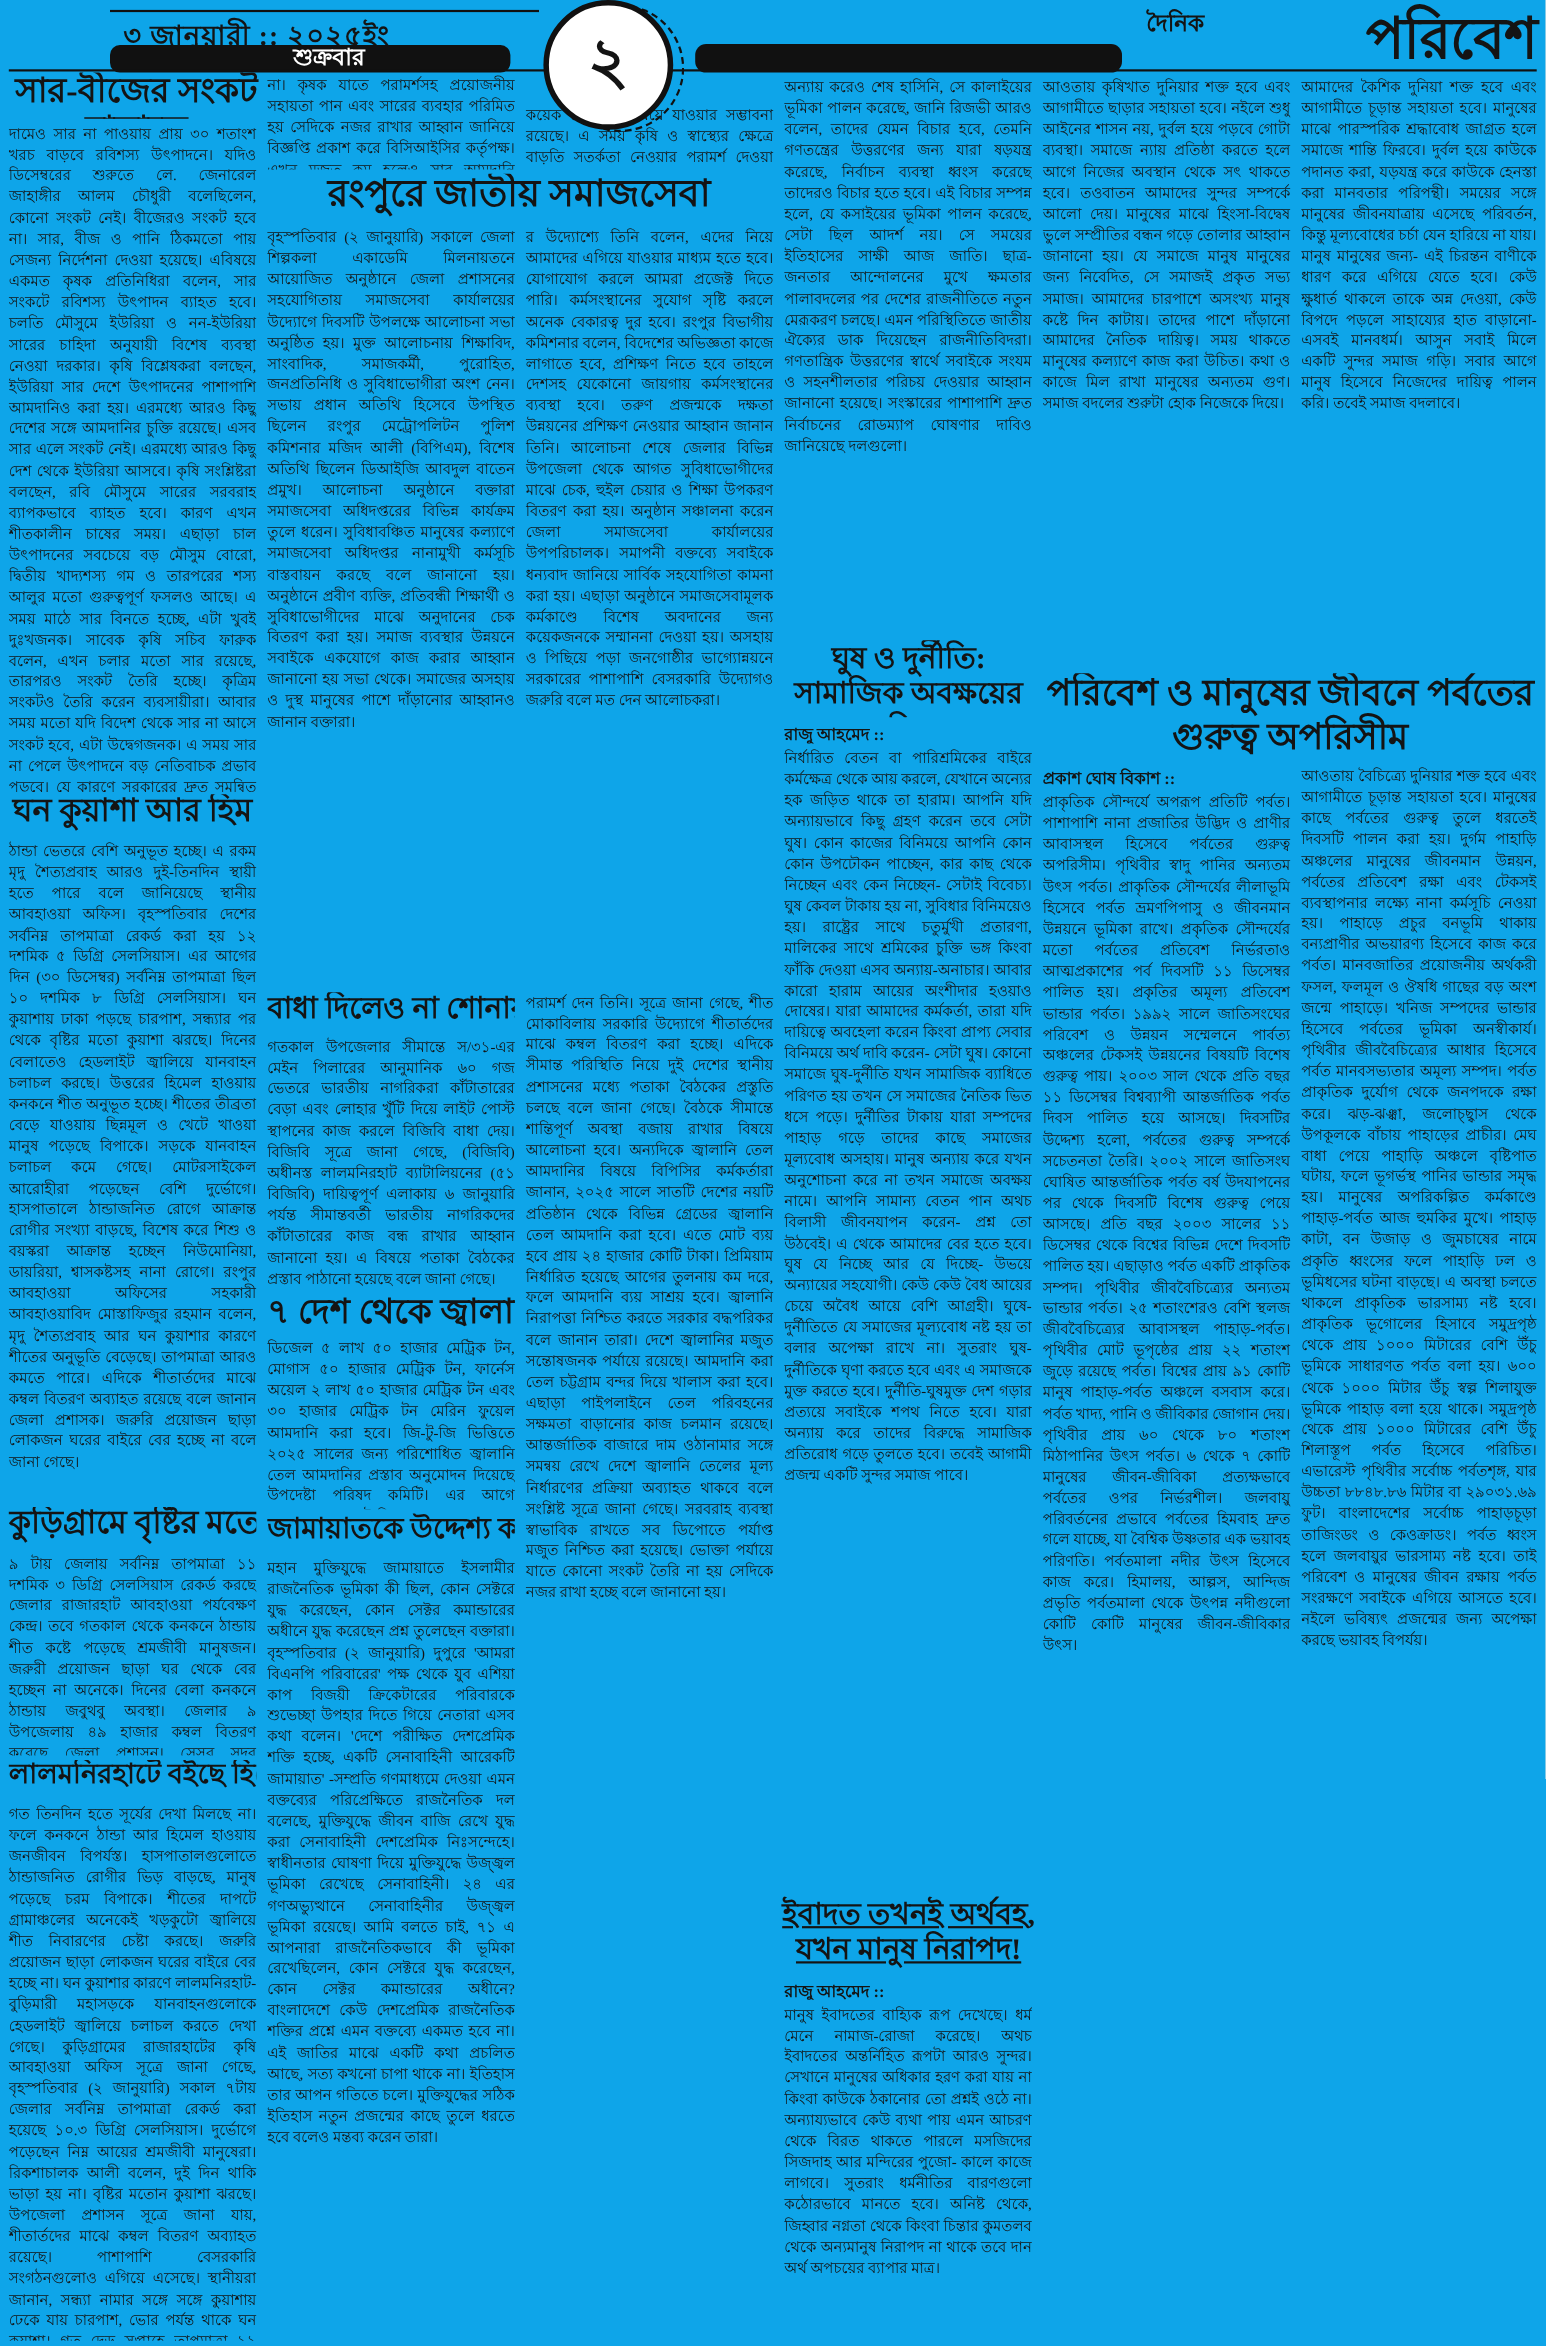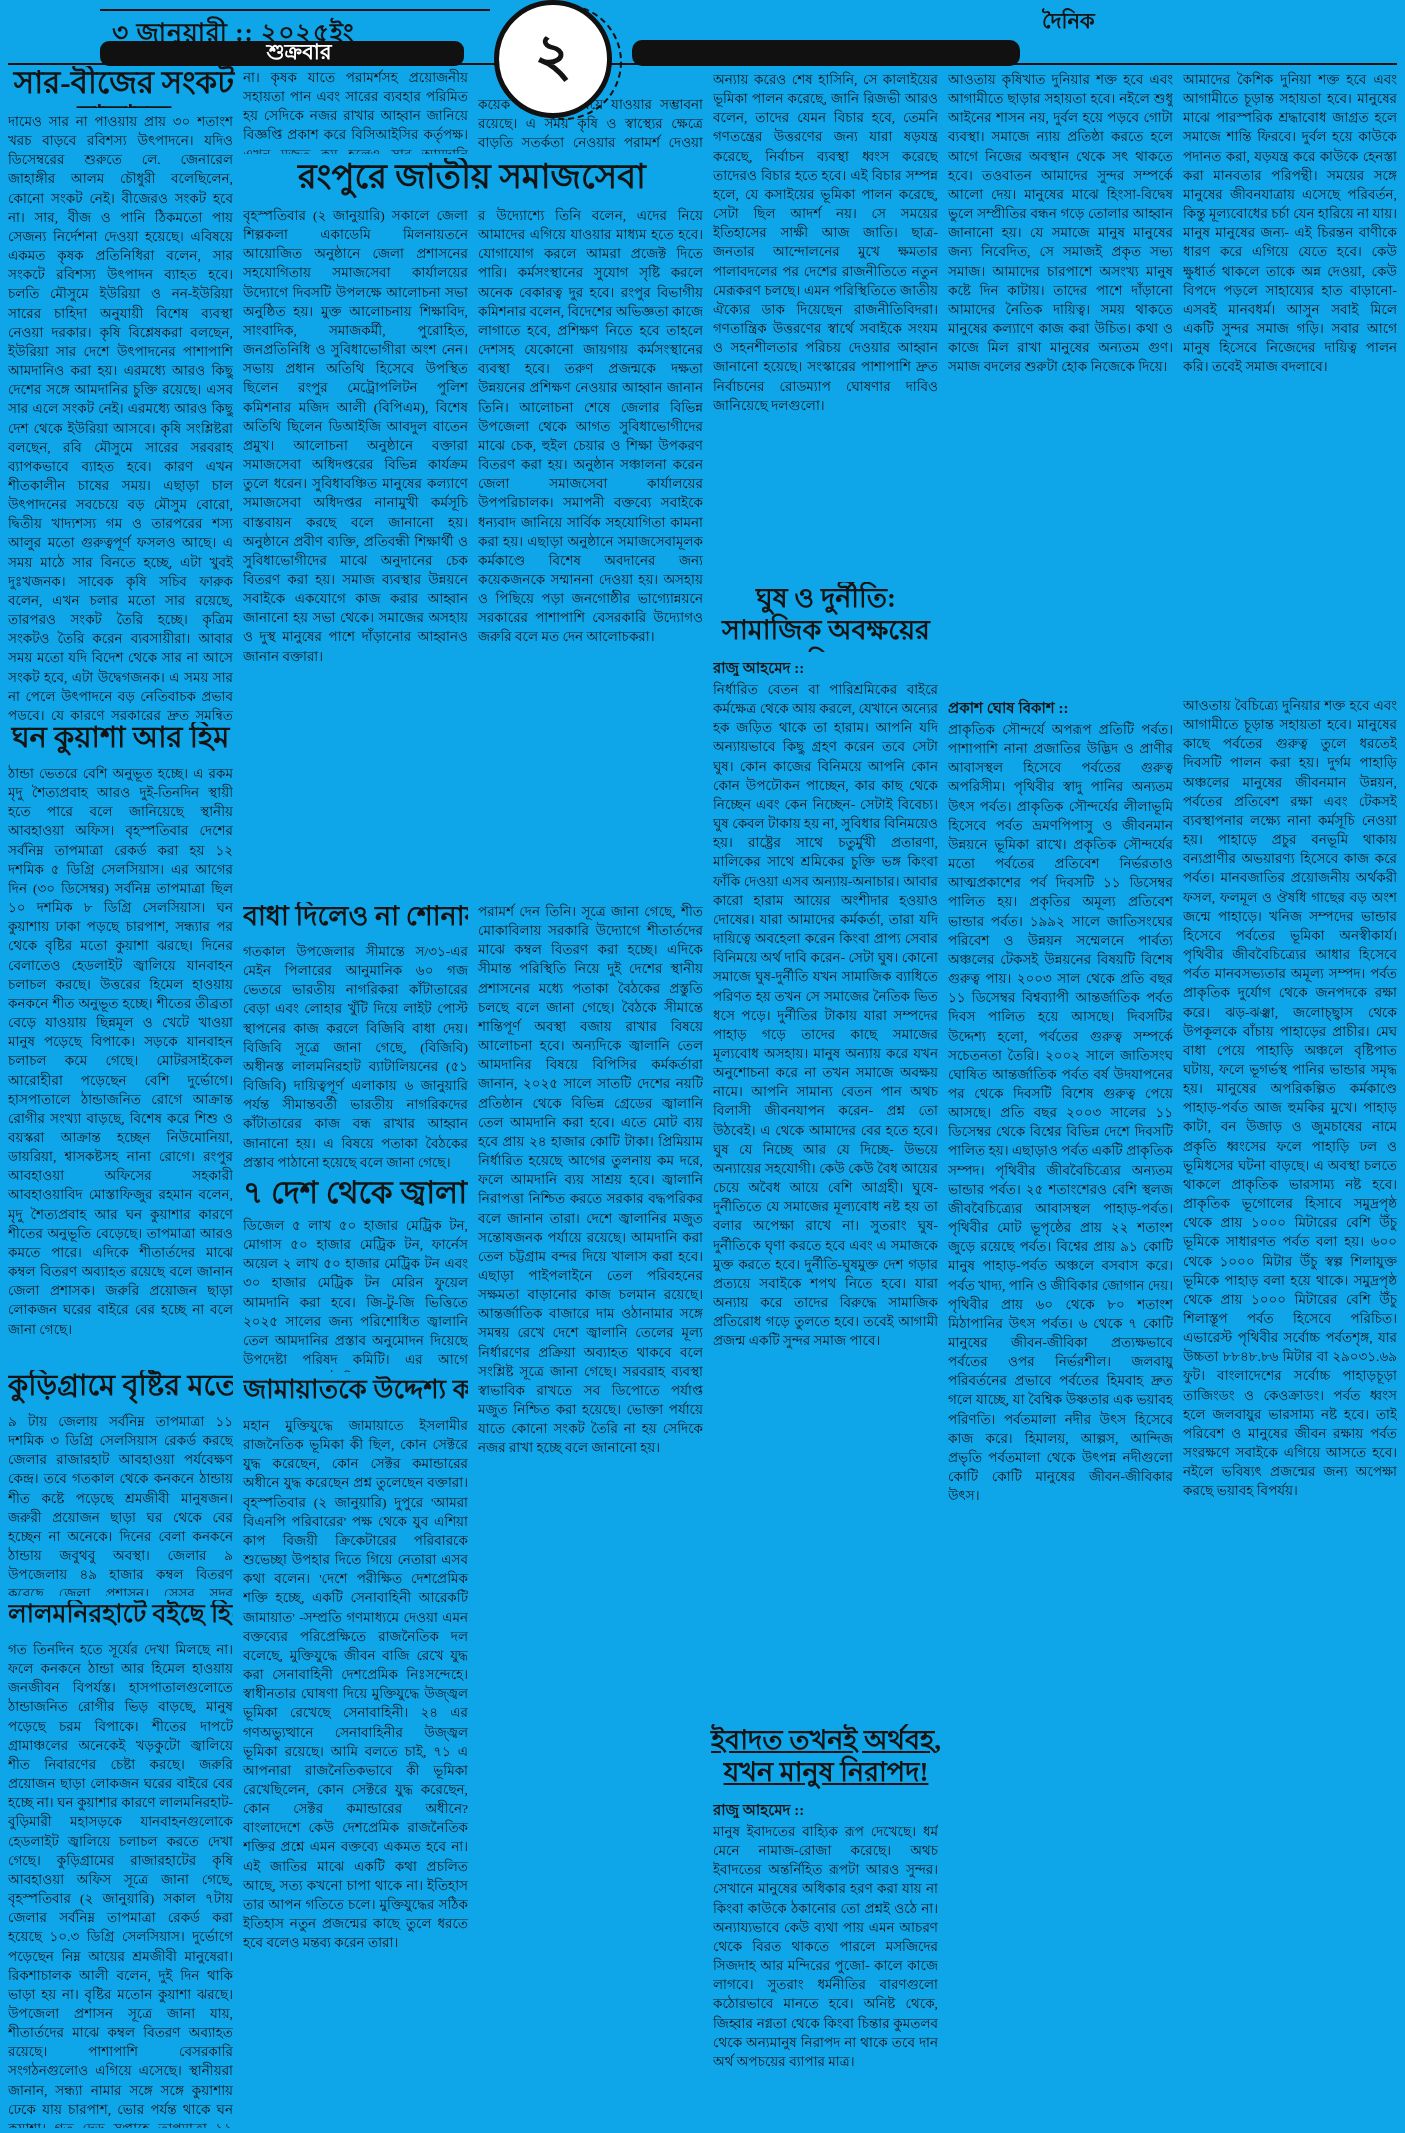--- a/index.html
+++ b/index.html
@@ -35,20 +35,21 @@
   <div class="abs day-box" style="left:100px;top:41px;width:330px;height:25px;padding-left:34px;">
     <span>শুক্রবার</span>
   </div>
   <div class="abs rule" style="left:8px;top:63px;width:1389px;height:2px;"></div>
   <div class="abs page-badge-ring" style="left:506px;top:4px;width:112px;height:112px;"></div>
   <div class="abs page-badge" style="left:494px;top:0px;width:108px;height:108px;">
     <span>২</span>
   </div>
   <div class="abs black-bar" style="left:632px;top:40px;width:388px;height:26px;"></div>
   <div class="abs masthead-small" style="left:1042px;top:5px;">দৈনিক</div>
+  <div class="abs masthead-main" style="left:1040px;top:10px;width:357px;text-align:right;">পরিবেশ</div>
 
   <div class="col-block headline-xl" style="left:5px;top:66px;width:238px;height:42px;">সার-বীজের সংকট বাড়াতে</div>
   <div class="col-block body-text" style="left:8px;top:112px;width:225px;height:608px;">দামেও সার না পাওয়ায় প্রায় ৩০ শতাংশ খরচ বাড়বে রবিশস্য উৎপাদনে। যদিও ডিসেম্বরের শুরুতে লে. জেনারেল জাহাঙ্গীর আলম চৌধুরী বলেছিলেন, কোনো সংকট নেই। বীজেরও সংকট হবে না। সার, বীজ ও পানি ঠিকমতো পায় সেজন্য নির্দেশনা দেওয়া হয়েছে। এবিষয়ে একমত কৃষক প্রতিনিধিরা বলেন, সার সংকটে রবিশস্য উৎপাদন ব্যাহত হবে। চলতি মৌসুমে ইউরিয়া ও নন-ইউরিয়া সারের চাহিদা অনুযায়ী বিশেষ ব্যবস্থা নেওয়া দরকার। কৃষি বিশ্লেষকরা বলছেন, ইউরিয়া সার দেশে উৎপাদনের পাশাপাশি আমদানিও করা হয়। এরমধ্যে আরও কিছু দেশের সঙ্গে আমদানির চুক্তি রয়েছে। এসব সার এলে সংকট নেই। এরমধ্যে আরও কিছু দেশ থেকে ইউরিয়া আসবে। কৃষি সংশ্লিষ্টরা বলছেন, রবি মৌসুমে সারের সরবরাহ ব্যাপকভাবে ব্যাহত হবে। কারণ এখন শীতকালীন চাষের সময়। এছাড়া চাল উৎপাদনের সবচেয়ে বড় মৌসুম বোরো, দ্বিতীয় খাদ্যশস্য গম ও তারপরের শস্য আলুর মতো গুরুত্বপূর্ণ ফসলও আছে। এ সময় মাঠে সার বিনতে হচ্ছে, এটা খুবই দুঃখজনক। সাবেক কৃষি সচিব ফারুক বলেন, এখন চলার মতো সার রয়েছে, তারপরও সংকট তৈরি হচ্ছে। কৃত্রিম সংকটও তৈরি করেন ব্যবসায়ীরা। আবার সময় মতো যদি বিদেশ থেকে সার না আসে সংকট হবে, এটা উদ্বেগজনক। এ সময় সার না পেলে উৎপাদনে বড় নেতিবাচক প্রভাব পড়বে। যে কারণে সরকারের দ্রুত সমন্বিত ব্যবস্থা নেওয়া উচিত।</div>
 
   <div class="col-block headline-lg" style="left:8px;top:722px;width:225px;height:38px;">ঘন কুয়াশা আর হিম</div>
   <div class="col-block body-text" style="left:8px;top:764px;width:225px;height:602px;">ঠান্ডা ভেতরে বেশি অনুভূত হচ্ছে। এ রকম মৃদু শৈত্যপ্রবাহ আরও দুই-তিনদিন স্থায়ী হতে পারে বলে জানিয়েছে স্থানীয় আবহাওয়া অফিস। বৃহস্পতিবার দেশের সর্বনিম্ন তাপমাত্রা রেকর্ড করা হয় ১২ দশমিক ৫ ডিগ্রি সেলসিয়াস। এর আগের দিন (৩০ ডিসেম্বর) সর্বনিম্ন তাপমাত্রা ছিল ১০ দশমিক ৮ ডিগ্রি সেলসিয়াস। ঘন কুয়াশায় ঢাকা পড়ছে চারপাশ, সন্ধ্যার পর থেকে বৃষ্টির মতো কুয়াশা ঝরছে। দিনের বেলাতেও হেডলাইট জ্বালিয়ে যানবাহন চলাচল করছে। উত্তরের হিমেল হাওয়ায় কনকনে শীত অনুভূত হচ্ছে। শীতের তীব্রতা বেড়ে যাওয়ায় ছিন্নমূল ও খেটে খাওয়া মানুষ পড়েছে বিপাকে। সড়কে যানবাহন চলাচল কমে গেছে। মোটরসাইকেল আরোহীরা পড়েছেন বেশি দুর্ভোগে। হাসপাতালে ঠান্ডাজনিত রোগে আক্রান্ত রোগীর সংখ্যা বাড়ছে, বিশেষ করে শিশু ও বয়স্করা আক্রান্ত হচ্ছেন নিউমোনিয়া, ডায়রিয়া, শ্বাসকষ্টসহ নানা রোগে। রংপুর আবহাওয়া অফিসের সহকারী আবহাওয়াবিদ মোস্তাফিজুর রহমান বলেন, মৃদু শৈত্যপ্রবাহ আর ঘন কুয়াশার কারণে শীতের অনুভূতি বেড়েছে। তাপমাত্রা আরও কমতে পারে। এদিকে শীতার্তদের মাঝে কম্বল বিতরণ অব্যাহত রয়েছে বলে জানান জেলা প্রশাসক। জরুরি প্রয়োজন ছাড়া লোকজন ঘরের বাইরে বের হচ্ছে না বলে জানা গেছে।</div>
 
   <div class="col-block headline-lg" style="left:8px;top:1370px;width:225px;height:38px;">কুড়িগ্রামে বৃষ্টির মতো</div>
   <div class="col-block body-text" style="left:8px;top:1412px;width:225px;height:184px;">৯ টায় জেলায় সর্বনিম্ন তাপমাত্রা ১১ দশমিক ৩ ডিগ্রি সেলসিয়াস রেকর্ড করছে জেলার রাজারহাট আবহাওয়া পর্যবেক্ষণ কেন্দ্র। তবে গতকাল থেকে কনকনে ঠান্ডায় শীত কষ্টে পড়েছে শ্রমজীবী মানুষজন। জরুরী প্রয়োজন ছাড়া ঘর থেকে বের হচ্ছেন না অনেকে। দিনের বেলা কনকনে ঠান্ডায় জবুথবু অবস্থা। জেলার ৯ উপজেলায় ৪৯ হাজার কম্বল বিতরণ করেছে জেলা প্রশাসন। সেসব সদর উপজেলার যাত্রাপুর এলাকায় বিতরণ করা হয়।</div>
 
@@ -79,17 +80,18 @@
   <div class="col-block byline" style="left:713px;top:656px;width:225px;height:20px;">রাজু আহমেদ ::</div>
   <div class="col-block body-text" style="left:713px;top:680px;width:225px;height:1040px;">নির্ধারিত বেতন বা পারিশ্রমিকের বাইরে কর্মক্ষেত্র থেকে আয় করলে, যেখানে অন্যের হক জড়িত থাকে তা হারাম। আপনি যদি অন্যায়ভাবে কিছু গ্রহণ করেন তবে সেটা ঘুষ। কোন কাজের বিনিময়ে আপনি কোন কোন উপঢৌকন পাচ্ছেন, কার কাছ থেকে নিচ্ছেন এবং কেন নিচ্ছেন- সেটাই বিবেচ্য। ঘুষ কেবল টাকায় হয় না, সুবিধার বিনিময়েও হয়। রাষ্ট্রের সাথে চতুর্মুখী প্রতারণা, মালিকের সাথে শ্রমিকের চুক্তি ভঙ্গ কিংবা ফাঁকি দেওয়া এসব অন্যায়-অনাচার। আবার কারো হারাম আয়ের অংশীদার হওয়াও দোষের। যারা আমাদের কর্মকর্তা, তারা যদি দায়িত্বে অবহেলা করেন কিংবা প্রাপ্য সেবার বিনিময়ে অর্থ দাবি করেন- সেটা ঘুষ। কোনো সমাজে ঘুষ-দুর্নীতি যখন সামাজিক ব্যাধিতে পরিণত হয় তখন সে সমাজের নৈতিক ভিত ধসে পড়ে। দুর্নীতির টাকায় যারা সম্পদের পাহাড় গড়ে তাদের কাছে সমাজের মূল্যবোধ অসহায়। মানুষ অন্যায় করে যখন অনুশোচনা করে না তখন সমাজে অবক্ষয় নামে। আপনি সামান্য বেতন পান অথচ বিলাসী জীবনযাপন করেন- প্রশ্ন তো উঠবেই। এ থেকে আমাদের বের হতে হবে। ঘুষ যে নিচ্ছে আর যে দিচ্ছে- উভয়ে অন্যায়ের সহযোগী। কেউ কেউ বৈধ আয়ের চেয়ে অবৈধ আয়ে বেশি আগ্রহী। ঘুষে-দুর্নীতিতে যে সমাজের মূল্যবোধ নষ্ট হয় তা বলার অপেক্ষা রাখে না। সুতরাং ঘুষ-দুর্নীতিকে ঘৃণা করতে হবে এবং এ সমাজকে মুক্ত করতে হবে। দুর্নীতি-ঘুষমুক্ত দেশ গড়ার প্রত্যয়ে সবাইকে শপথ নিতে হবে। যারা অন্যায় করে তাদের বিরুদ্ধে সামাজিক প্রতিরোধ গড়ে তুলতে হবে। তবেই আগামী প্রজন্ম একটি সুন্দর সমাজ পাবে।</div>
 
   <div class="col-block headline-2l" style="left:706px;top:1724px;width:240px;height:70px;text-decoration:underline;">ইবাদত তখনই অর্থবহ, যখন মানুষ নিরাপদ!</div>
   <div class="col-block byline" style="left:713px;top:1798px;width:225px;height:20px;">রাজু আহমেদ ::</div>
   <div class="col-block body-text" style="left:713px;top:1822px;width:225px;height:306px;">মানুষ ইবাদতের বাহ্যিক রূপ দেখেছে। ধর্ম মেনে নামাজ-রোজা করেছে। অথচ ইবাদতের অন্তর্নিহিত রূপটা আরও সুন্দর। সেখানে মানুষের অধিকার হরণ করা যায় না কিংবা কাউকে ঠকানোর তো প্রশ্নই ওঠে না। অন্যায্যভাবে কেউ ব্যথা পায় এমন আচরণ থেকে বিরত থাকতে পারলে মসজিদের সিজদাহ আর মন্দিরের পুজো- কালে কাজে লাগবে। সুতরাং ধর্মনীতির বারণগুলো কঠোরভাবে মানতে হবে। অনিষ্ট থেকে, জিহ্বার নগ্নতা থেকে কিংবা চিন্তার কুমতলব থেকে অন্যমানুষ নিরাপদ না থাকে তবে দান অর্থ অপচয়ের ব্যাপার মাত্র।</div>
 
   <div class="col-block body-text" style="left:948px;top:70px;width:225px;height:536px;">আওতায় কৃষিখাত দুনিয়ার শক্ত হবে এবং আগামীতে ছাড়ার সহায়তা হবে। নইলে শুধু আইনের শাসন নয়, দুর্বল হয়ে পড়বে গোটা ব্যবস্থা। সমাজে ন্যায় প্রতিষ্ঠা করতে হলে আগে নিজের অবস্থান থেকে সৎ থাকতে হবে। তওবাতন আমাদের সুন্দর সম্পর্কে আলো দেয়। মানুষের মাঝে হিংসা-বিদ্বেষ ভুলে সম্প্রীতির বন্ধন গড়ে তোলার আহ্বান জানানো হয়। যে সমাজে মানুষ মানুষের জন্য নিবেদিত, সে সমাজই প্রকৃত সভ্য সমাজ। আমাদের চারপাশে অসংখ্য মানুষ কষ্টে দিন কাটায়। তাদের পাশে দাঁড়ানো আমাদের নৈতিক দায়িত্ব। সময় থাকতে মানুষের কল্যাণে কাজ করা উচিত। কথা ও কাজে মিল রাখা মানুষের অন্যতম গুণ। সমাজ বদলের শুরুটা হোক নিজেকে দিয়ে।</div>
   <div class="col-block body-text" style="left:1183px;top:70px;width:214px;height:536px;">আমাদের কৈশিক দুনিয়া শক্ত হবে এবং আগামীতে চূড়ান্ত সহায়তা হবে। মানুষের মাঝে পারস্পরিক শ্রদ্ধাবোধ জাগ্রত হলে সমাজে শান্তি ফিরবে। দুর্বল হয়ে কাউকে পদানত করা, যড়যন্ত্র করে কাউকে হেনস্তা করা মানবতার পরিপন্থী। সময়ের সঙ্গে মানুষের জীবনযাত্রায় এসেছে পরিবর্তন, কিন্তু মূল্যবোধের চর্চা যেন হারিয়ে না যায়। মানুষ মানুষের জন্য- এই চিরন্তন বাণীকে ধারণ করে এগিয়ে যেতে হবে। কেউ ক্ষুধার্ত থাকলে তাকে অন্ন দেওয়া, কেউ বিপদে পড়লে সাহায্যের হাত বাড়ানো- এসবই মানবধর্ম। আসুন সবাই মিলে একটি সুন্দর সমাজ গড়ি। সবার আগে মানুষ হিসেবে নিজেদের দায়িত্ব পালন করি। তবেই সমাজ বদলাবে।</div>
 
+  <div class="col-block headline-2l" style="left:948px;top:612px;width:450px;height:80px;font-size:33px;">পরিবেশ ও মানুষের জীবনে পর্বতের গুরুত্ব অপরিসীম</div>
   <div class="col-block byline" style="left:948px;top:696px;width:225px;height:20px;">প্রকাশ ঘোষ বিকাশ ::</div>
   <div class="col-block body-text" style="left:948px;top:720px;width:225px;height:1408px;">প্রাকৃতিক সৌন্দর্যে অপরূপ প্রতিটি পর্বত। পাশাপাশি নানা প্রজাতির উদ্ভিদ ও প্রাণীর আবাসস্থল হিসেবে পর্বতের গুরুত্ব অপরিসীম। পৃথিবীর স্বাদু পানির অন্যতম উৎস পর্বত। প্রাকৃতিক সৌন্দর্যের লীলাভূমি হিসেবে পর্বত ভ্রমণপিপাসু ও জীবনমান উন্নয়নে ভূমিকা রাখে। প্রকৃতিক সৌন্দর্যের মতো পর্বতের প্রতিবেশ নির্ভরতাও আত্মপ্রকাশের পর্ব দিবসটি ১১ ডিসেম্বর পালিত হয়। প্রকৃতির অমূল্য প্রতিবেশ ভান্ডার পর্বত। ১৯৯২ সালে জাতিসংঘের পরিবেশ ও উন্নয়ন সম্মেলনে পার্বত্য অঞ্চলের টেকসই উন্নয়নের বিষয়টি বিশেষ গুরুত্ব পায়। ২০০৩ সাল থেকে প্রতি বছর ১১ ডিসেম্বর বিশ্বব্যাপী আন্তর্জাতিক পর্বত দিবস পালিত হয়ে আসছে। দিবসটির উদ্দেশ্য হলো, পর্বতের গুরুত্ব সম্পর্কে সচেতনতা তৈরি। ২০০২ সালে জাতিসংঘ ঘোষিত আন্তর্জাতিক পর্বত বর্ষ উদযাপনের পর থেকে দিবসটি বিশেষ গুরুত্ব পেয়ে আসছে। প্রতি বছর ২০০৩ সালের ১১ ডিসেম্বর থেকে বিশ্বের বিভিন্ন দেশে দিবসটি পালিত হয়। এছাড়াও পর্বত একটি প্রাকৃতিক সম্পদ। পৃথিবীর জীববৈচিত্র্যের অন্যতম ভান্ডার পর্বত। ২৫ শতাংশেরও বেশি স্থলজ জীববৈচিত্র্যের আবাসস্থল পাহাড়-পর্বত। পৃথিবীর মোট ভূপৃষ্ঠের প্রায় ২২ শতাংশ জুড়ে রয়েছে পর্বত। বিশ্বের প্রায় ৯১ কোটি মানুষ পাহাড়-পর্বত অঞ্চলে বসবাস করে। পর্বত খাদ্য, পানি ও জীবিকার জোগান দেয়। পৃথিবীর প্রায় ৬০ থেকে ৮০ শতাংশ মিঠাপানির উৎস পর্বত। ৬ থেকে ৭ কোটি মানুষের জীবন-জীবিকা প্রত্যক্ষভাবে পর্বতের ওপর নির্ভরশীল। জলবায়ু পরিবর্তনের প্রভাবে পর্বতের হিমবাহ দ্রুত গলে যাচ্ছে, যা বৈশ্বিক উষ্ণতার এক ভয়াবহ পরিণতি। পর্বতমালা নদীর উৎস হিসেবে কাজ করে। হিমালয়, আল্পস, আন্দিজ প্রভৃতি পর্বতমালা থেকে উৎপন্ন নদীগুলো কোটি কোটি মানুষের জীবন-জীবিকার উৎস।</div>
   <div class="col-block body-text" style="left:1183px;top:696px;width:214px;height:1432px;">আওতায় বৈচিত্র্যে দুনিয়ার শক্ত হবে এবং আগামীতে চূড়ান্ত সহায়তা হবে। মানুষের কাছে পর্বতের গুরুত্ব তুলে ধরতেই দিবসটি পালন করা হয়। দুর্গম পাহাড়ি অঞ্চলের মানুষের জীবনমান উন্নয়ন, পর্বতের প্রতিবেশ রক্ষা এবং টেকসই ব্যবস্থাপনার লক্ষ্যে নানা কর্মসূচি নেওয়া হয়। পাহাড়ে প্রচুর বনভূমি থাকায় বন্যপ্রাণীর অভয়ারণ্য হিসেবে কাজ করে পর্বত। মানবজাতির প্রয়োজনীয় অর্থকরী ফসল, ফলমূল ও ঔষধি গাছের বড় অংশ জন্মে পাহাড়ে। খনিজ সম্পদের ভান্ডার হিসেবে পর্বতের ভূমিকা অনস্বীকার্য। পৃথিবীর জীববৈচিত্র্যের আধার হিসেবে পর্বত মানবসভ্যতার অমূল্য সম্পদ। পর্বত প্রাকৃতিক দুর্যোগ থেকে জনপদকে রক্ষা করে। ঝড়-ঝঞ্ঝা, জলোচ্ছ্বাস থেকে উপকূলকে বাঁচায় পাহাড়ের প্রাচীর। মেঘ বাধা পেয়ে পাহাড়ি অঞ্চলে বৃষ্টিপাত ঘটায়, ফলে ভূগর্ভস্থ পানির ভান্ডার সমৃদ্ধ হয়। মানুষের অপরিকল্পিত কর্মকাণ্ডে পাহাড়-পর্বত আজ হুমকির মুখে। পাহাড় কাটা, বন উজাড় ও জুমচাষের নামে প্রকৃতি ধ্বংসের ফলে পাহাড়ি ঢল ও ভূমিধসের ঘটনা বাড়ছে। এ অবস্থা চলতে থাকলে প্রাকৃতিক ভারসাম্য নষ্ট হবে। প্রাকৃতিক ভূগোলের হিসাবে সমুদ্রপৃষ্ঠ থেকে প্রায় ১০০০ মিটারের বেশি উঁচু ভূমিকে সাধারণত পর্বত বলা হয়। ৬০০ থেকে ১০০০ মিটার উঁচু স্বল্প শিলাযুক্ত ভূমিকে পাহাড় বলা হয়ে থাকে। সমুদ্রপৃষ্ঠ থেকে প্রায় ১০০০ মিটারের বেশি উঁচু শিলাস্তূপ পর্বত হিসেবে পরিচিত। এভারেস্ট পৃথিবীর সর্বোচ্চ পর্বতশৃঙ্গ, যার উচ্চতা ৮৮৪৮.৮৬ মিটার বা ২৯০৩১.৬৯ ফুট। বাংলাদেশের সর্বোচ্চ পাহাড়চূড়া তাজিংডং ও কেওক্রাডং। পর্বত ধ্বংস হলে জলবায়ুর ভারসাম্য নষ্ট হবে। তাই পরিবেশ ও মানুষের জীবন রক্ষায় পর্বত সংরক্ষণে সবাইকে এগিয়ে আসতে হবে। নইলে ভবিষ্যৎ প্রজন্মের জন্য অপেক্ষা করছে ভয়াবহ বিপর্যয়।</div>
 
 </div>
 
 </body></html>

